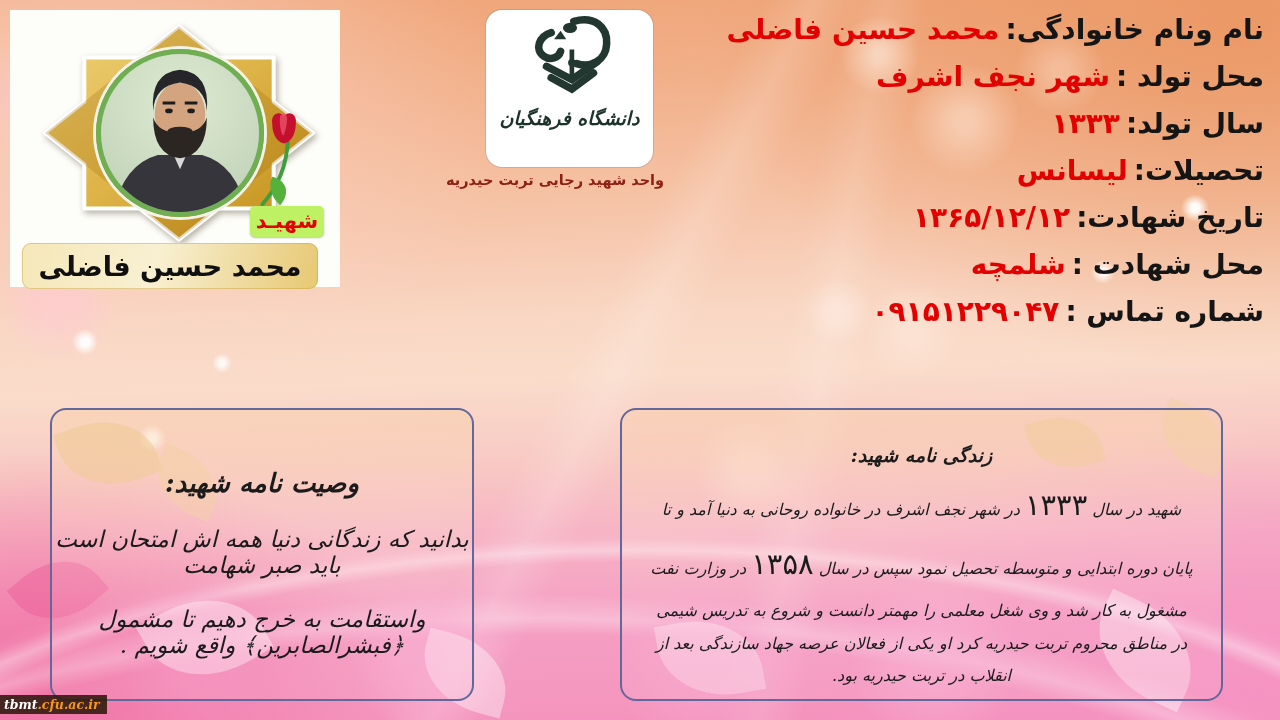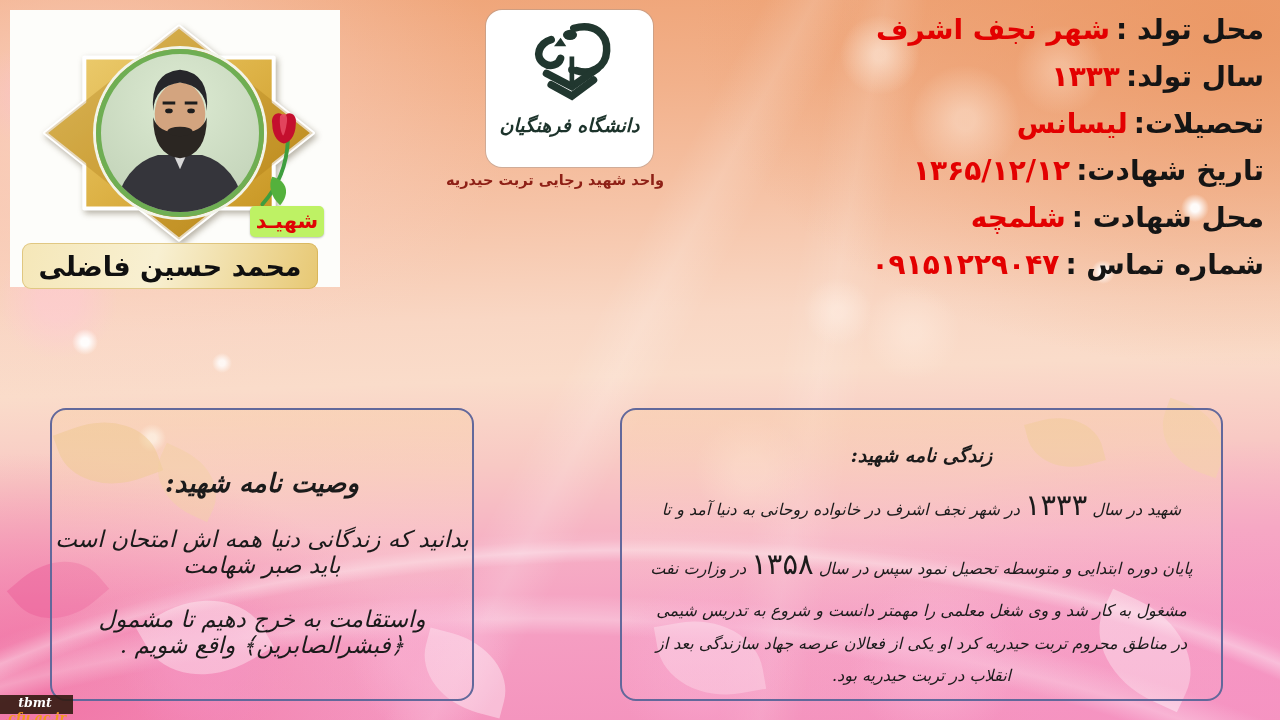--- a/index.html
+++ b/index.html
@@ -53,21 +53,21 @@
                 border-radius:5px;color:#e00404;font-weight:bold;font-size:21px;text-align:center;
                 line-height:30px;box-shadow:0 1px 2px rgba(0,0,0,.25);}
   .name-banner{position:absolute;left:12px;top:233px;width:296px;height:46px;border-radius:9px;
                background:linear-gradient(105deg,#f5e7b8 0%,#f8f0d2 45%,#e7c873 100%);
                display:flex;align-items:center;justify-content:center;font-size:27px;font-weight:bold;
                color:#101010;box-shadow:inset 0 0 0 1px rgba(200,160,60,.45);}
 
   
   .logo-card{position:absolute;left:486px;top:10px;width:167px;height:157px;background:#fff;
              border-radius:16px;box-shadow:0 0 0 1px rgba(140,140,140,.35);
-             display:flex;flex-direction:column;align-items:center;padding-top:7px;box-sizing:border-box;}
+             display:flex;flex-direction:column;align-items:center;box-sizing:border-box;}
   .emblem{width:94px;height:94px;}
   .logo-calligraphy{font-family:"DejaVu Serif",serif;font-style:italic;font-weight:bold;
                     font-size:19px;color:#1c332b;margin-top:3px;white-space:nowrap;}
   .unit-caption{position:absolute;left:446px;top:172px;width:248px;
                 font-size:14.5px;font-weight:bold;color:#8e2016;}
 
   
   .info-list{position:absolute;top:10px;right:16px;direction:rtl;text-align:right;}
   .info-row{height:40px;line-height:40px;margin-bottom:7px;font-size:28px;font-weight:bold;
             color:#151515;white-space:nowrap;}
@@ -84,21 +84,21 @@
              font-family:"DejaVu Serif",serif;font-style:italic;}
   .will-title{font-size:26px;font-weight:bold;margin-top:58px;}
   .will-line{font-size:23px;margin-top:28px;}
   .bio-title{font-size:19px;font-weight:bold;margin-top:34px;}
   .bio-text{font-size:16px;line-height:2.05;padding:10px 26px 0;}
   .bio-year{font-size:29px;font-style:normal;letter-spacing:2px;}
 
   
   .watermark{position:absolute;left:0;top:695px;height:19px;padding:0 7px 0 4px;
              background:rgba(46,24,12,.88);display:flex;align-items:center;
-             font-family:"DejaVu Serif",serif;font-style:italic;font-weight:bold;font-size:12.5px;flex-direction:column;}
+             font-family:"DejaVu Serif",serif;font-style:italic;font-weight:bold;font-size:12.5px;}
   .wm-prefix{color:#ffffff;}
   .wm-suffix{color:#f29a1f;}
 </style>
 </head>
 <body>
 
 <div class="stage">
 
   <div class="bg-base"></div>
   <div class="bg-swoosh"></div>
@@ -161,20 +161,23 @@
       <path d="M52 42 L52 74" stroke="#21372f" stroke-width="5"></path>
       <circle cx="52" cy="56" r="4" fill="#21372f"></circle>
       <path d="M33 31 l7 -9 l6 9 z" fill="#21372f"></path>
     </svg>
     <div class="logo-calligraphy">دانشگاه فرهنگیان</div>
   </div>
   <div class="unit-caption">واحد شهید رجایی تربت حیدریه</div>
 
   <div class="info-list">
     <div class="info-row">
+      <span class="info-label">نام ونام خانوادگی:</span><span class="info-value">محمد حسین فاضلی</span>
+    </div>
+    <div class="info-row">
       <span class="info-label">محل تولد :</span><span class="info-value">شهر نجف اشرف</span>
     </div>
     <div class="info-row">
       <span class="info-label">سال تولد:</span><span class="info-value">۱۳۳۳</span>
     </div>
     <div class="info-row">
       <span class="info-label">تحصیلات:</span><span class="info-value">لیسانس</span>
     </div>
     <div class="info-row">
       <span class="info-label">تاریخ شهادت:</span><span class="info-value">۱۳۶۵/۱۲/۱۲</span>

